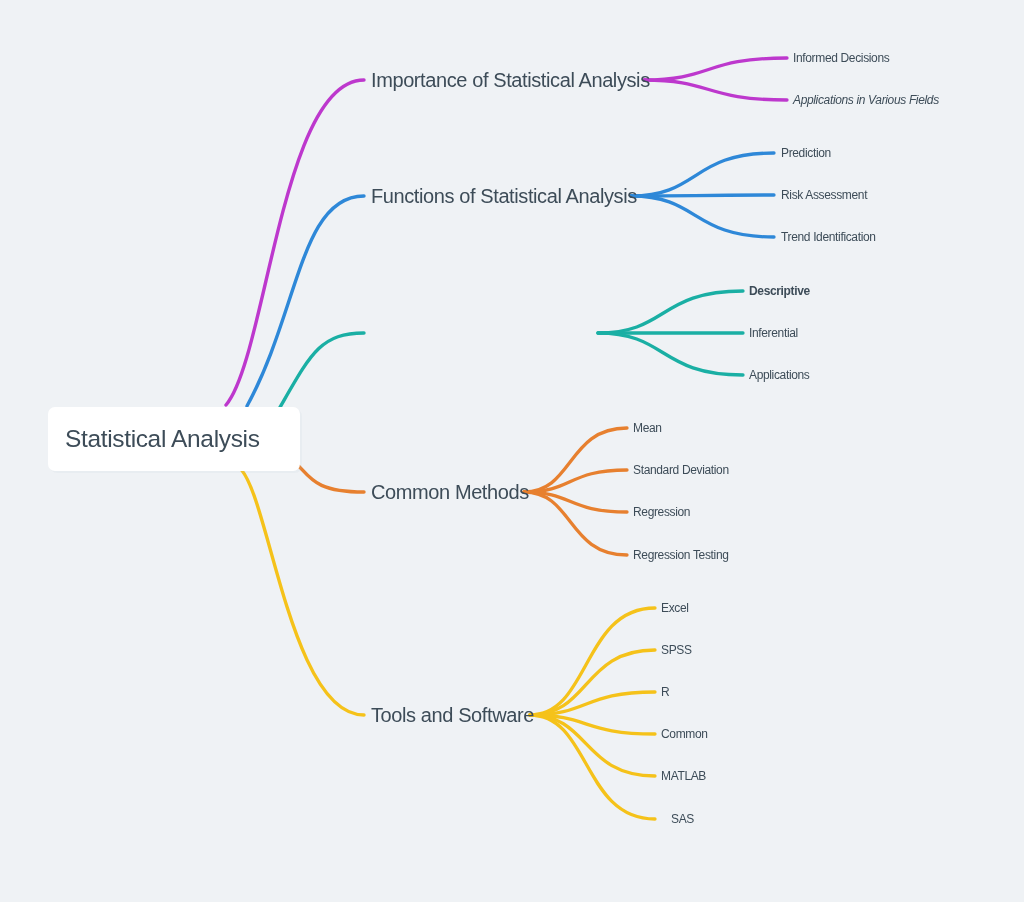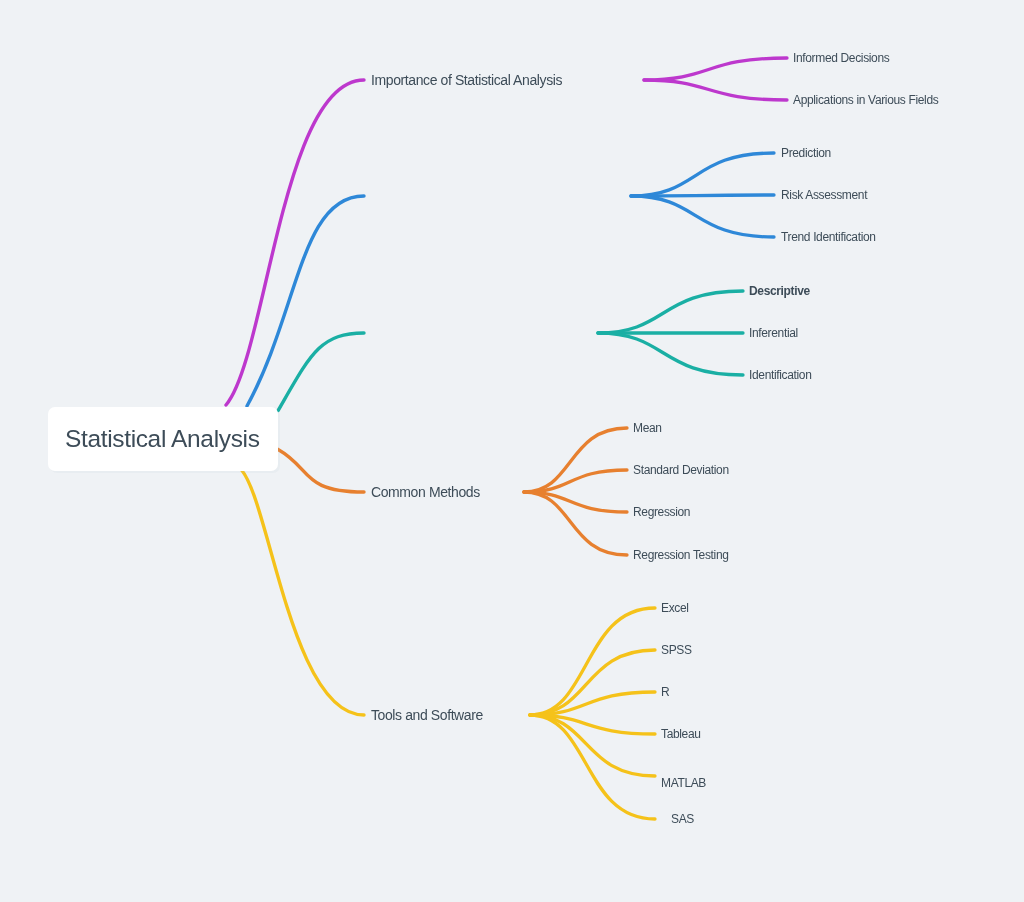--- a/index.html
+++ b/index.html
@@ -5,21 +5,21 @@
 <style>
   html,body{margin:0;padding:0;}
   body{width:1024px;height:902px;background:#eff2f5;overflow:hidden;
        font-family:"Liberation Sans",sans-serif;
        -webkit-font-smoothing:antialiased;}
   #stage{position:relative;width:1024px;height:902px;}
   svg#edges{position:absolute;left:0;top:0;width:1024px;height:902px;}
   #nodes{position:absolute;left:0;top:0;width:1024px;height:902px;}
   .node-label{position:absolute;white-space:nowrap;color:#3d4c58;
               transform:translateY(-50%) translateZ(0);line-height:1;}
-  .lvl1{font-size:14px;letter-spacing:-0.4px;}
+  .lvl1{font-size:20px;letter-spacing:-0.4px;}
   .lvl2{font-size:12px;letter-spacing:-0.35px;}
   #root-node{position:absolute;background:#ffffff;border-radius:7px;box-shadow:2px 2px 0 0 rgba(175,192,205,0.10);
              box-sizing:border-box;display:flex;align-items:center;}
   #root-label{font-size:24.5px;letter-spacing:-0.35px;color:#3d4c58;white-space:nowrap;line-height:1;transform:translateZ(0);}
 </style>
 </head>
 <body style="background: rgb(239, 242, 245);">
 
 <div id="stage">
   <svg id="edges" viewBox="0 0 1024 902" xmlns="http://www.w3.org/2000/svg">
@@ -41,38 +41,39 @@
       <path d="M 524,492 C 573.44,492 567.26,512 627,512" fill="none" stroke="#e7802f" stroke-width="3.3" stroke-linecap="round"></path>
       <path d="M 524,492 C 573.44,492 567.26,555 627,555" fill="none" stroke="#e7802f" stroke-width="3.3" stroke-linecap="round"></path>
       <path d="M 530,715 C 590,715 582.5,608 655,608" fill="none" stroke="#f5c21a" stroke-width="3.3" stroke-linecap="round"></path>
       <path d="M 530,715 C 590,715 582.5,650 655,650" fill="none" stroke="#f5c21a" stroke-width="3.3" stroke-linecap="round"></path>
       <path d="M 530,715 C 590,715 582.5,692 655,692" fill="none" stroke="#f5c21a" stroke-width="3.3" stroke-linecap="round"></path>
       <path d="M 530,715 C 590,715 582.5,734 655,734" fill="none" stroke="#f5c21a" stroke-width="3.3" stroke-linecap="round"></path>
       <path d="M 530,715 C 590,715 582.5,776 655,776" fill="none" stroke="#f5c21a" stroke-width="3.3" stroke-linecap="round"></path>
       <path d="M 530,715 C 590,715 582.5,819 655,819" fill="none" stroke="#f5c21a" stroke-width="3.3" stroke-linecap="round"></path>
     </svg>
   <div id="nodes">
-    <div id="root-node" style="left: 48px; top: 407px; width: 230px; height: 64px; background: rgb(255, 255, 255);">
+    <div id="root-node" style="left: 48px; top: 407px; width: 252px; height: 64px; background: rgb(255, 255, 255);">
       <span id="root-label" style="padding-left: 17px;">Statistical Analysis</span>
     </div>
   <div class="node-label lvl1" style="left: 371px; top: 80px;">Importance of Statistical Analysis</div>
+      <div class="node-label lvl1" style="left: 371px; top: 196px;">Functions of Statistical Analysis</div>
       <div class="node-label lvl1" style="left: 371px; top: 492px;">Common Methods</div>
       <div class="node-label lvl1" style="left: 371px; top: 715px;">Tools and Software</div>
       <div class="node-label lvl2" style="left: 793px; top: 58px;">Informed Decisions</div>
-      <div class="node-label lvl2" style="left: 793px; top: 100px;">Applications in Various Fields</div>
+      <div class="node-label lvl2" style="left: 793px; top: 100px; font-style: italic;">Applications in Various Fields</div>
       <div class="node-label lvl2" style="left: 781px; top: 153px;">Prediction</div>
       <div class="node-label lvl2" style="left: 781px; top: 195px; text-align: center;">Risk Assessment</div>
       <div class="node-label lvl2" style="left: 781px; top: 237px;">Trend Identification</div>
       <div class="node-label lvl2" style="left: 749px; top: 291px; font-weight: bold;">Descriptive</div>
       <div class="node-label lvl2" style="left: 749px; top: 333px;">Inferential</div>
-      <div class="node-label lvl2" style="left: 749px; top: 375px;">Identification</div>
+      <div class="node-label lvl2" style="left: 749px; top: 375px;">Applications</div>
       <div class="node-label lvl2" style="left: 633px; top: 428px;">Mean</div>
       <div class="node-label lvl2" style="left: 633px; top: 470px;">Standard Deviation</div>
       <div class="node-label lvl2" style="left: 633px; top: 512px;">Regression</div>
       <div class="node-label lvl2" style="left: 633px; top: 555px;">Regression Testing</div>
       <div class="node-label lvl2" style="left: 661px; top: 608px;">Excel</div>
       <div class="node-label lvl2" style="left: 661px; top: 650px;">SPSS</div>
       <div class="node-label lvl2" style="left: 661px; top: 692px;">R</div>
-      <div class="node-label lvl2" style="left: 661px; top: 734px;">Tableau</div>
-      <div class="node-label lvl2" style="left: 661px; top: 776px; margin-top: 7px;">MATLAB</div>
+      <div class="node-label lvl2" style="left: 661px; top: 734px;">Common</div>
+      <div class="node-label lvl2" style="left: 661px; top: 776px;">MATLAB</div>
       <div class="node-label lvl2" style="left: 671px; top: 819px;">SAS</div>
     </div>
 </div>
 
 </body></html>

